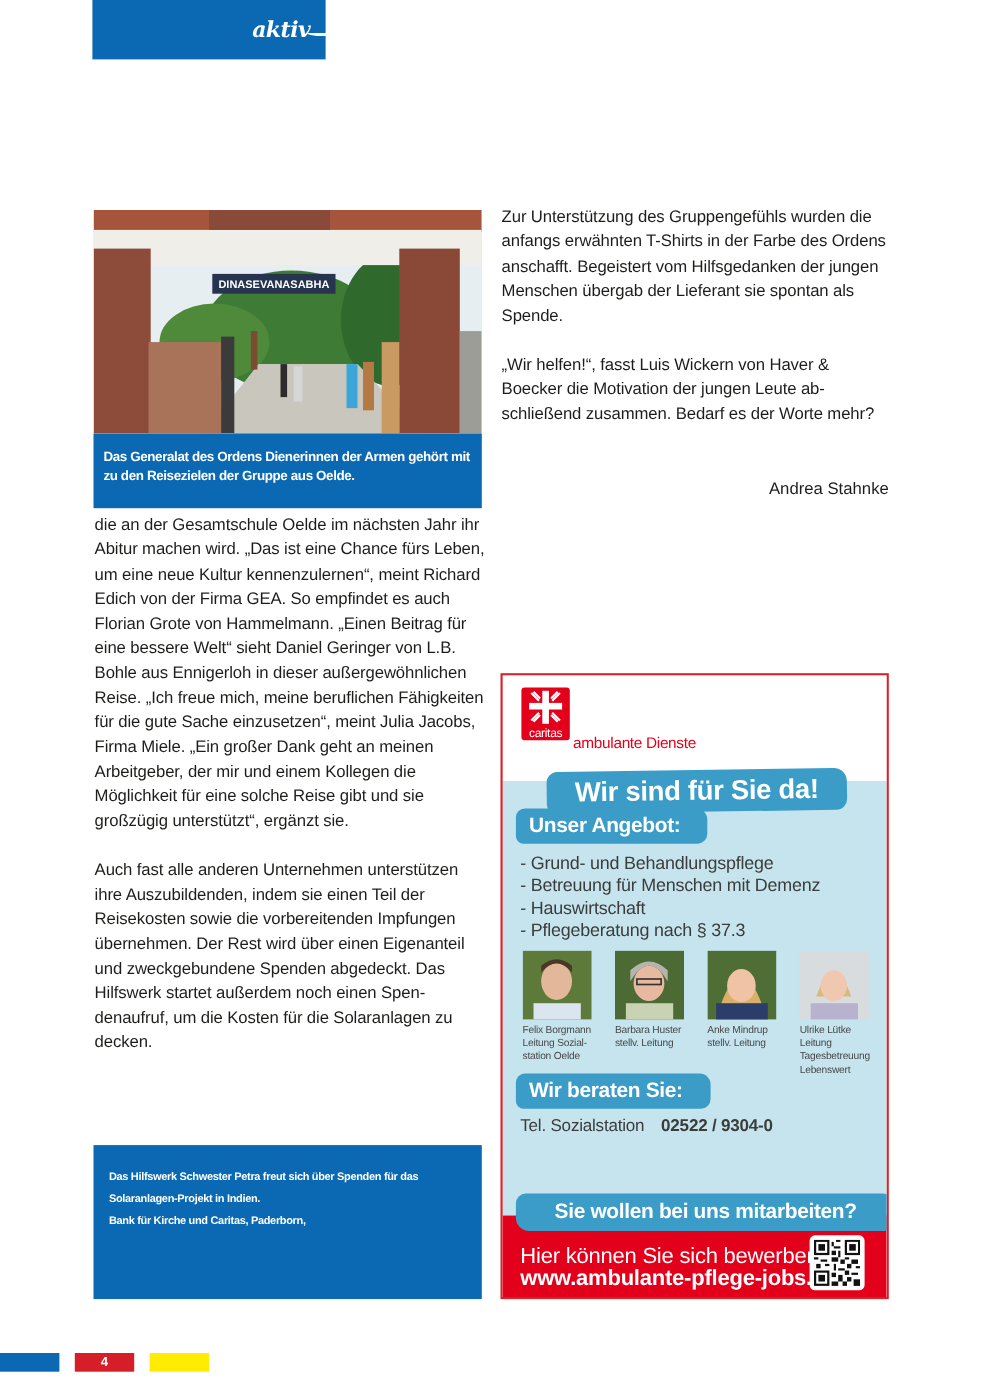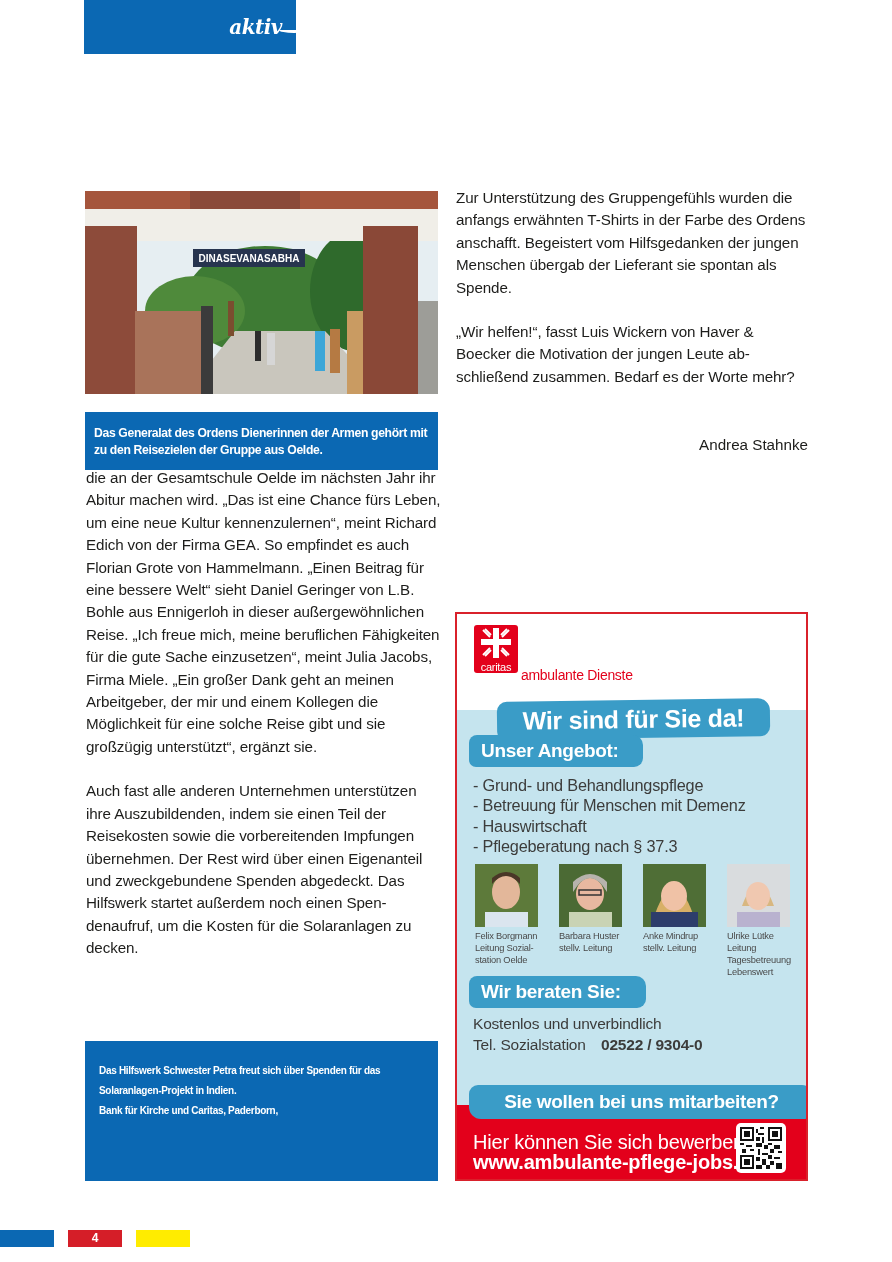--- a/index.html
+++ b/index.html
@@ -7,21 +7,21 @@
     body { position: relative; font-family: "Liberation Sans", sans-serif; color: #1d1d1b; }
 
     
     .header-tab { position: absolute; left: 84px; top: 0; width: 212px; height: 54px; background: #0b68b3; display: flex; align-items: center; justify-content: flex-end; }
     .logo-text { color: #fff; font-family: "DejaVu Serif", serif; font-style: italic; font-weight: bold; font-size: 20px; letter-spacing: -0.5px; position: relative; margin-right: 14px; }
     .logo-swoosh { position: absolute; left: 100%; top: 50%; width: 30px; height: 6px; border-bottom: 3px solid #fff; border-radius: 0 0 50% 50%; margin-left: -3px; }
 
     
     .photo { position: absolute; left: 85px; top: 191px; width: 353px; height: 203px; overflow: hidden; background: #dfe8ee; }
     .photo svg { display: block; }
-    .caption-box { position: absolute; left: 85px; top: 394px; width: 353px; height: 58px; background: #0b68b3; padding: 13px 9px 0 9px; margin-top: 18px; }
+    .caption-box { position: absolute; left: 85px; top: 394px; width: 353px; height: 68px; background: #0b68b3; padding: 13px 9px 0 9px; }
     .caption-text { color: #fff; font-size: 12.2px; line-height: 17px; font-weight: bold; letter-spacing: -0.35px; }
 
     
     .body-text { font-size: 15.2px; line-height: 22.4px; color: #1d1d1b; letter-spacing: -0.1px; }
     .col-left { position: absolute; left: 86px; width: 356px; }
     .col-right { position: absolute; left: 456px; width: 356px; }
     .para + .para { margin-top: 22px; }
     .author { position: absolute; left: 456px; top: 434px; width: 352px; text-align: right; font-size: 15.2px; line-height: 22px; }
 
     
@@ -212,21 +212,20 @@
       <div class="member-name">Ulrike Lütke</div>
       <div class="member-role">Leitung</div>
       <div class="member-role">Tagesbetreuung</div>
       <div class="member-role">Lebenswert</div>
     </div>
   </div>
 
   <div class="banner banner-beraten">Wir beraten Sie:</div>
 
   <div class="consult">
-    <div>Kostenlos und unverbindlich</div>
     <div class="consult-row">
       <span class="consult-label">Tel. Sozialstation</span>
       <span class="consult-number">02522 / 9304-0</span>
     </div>
   </div>
 
   <div class="ad-red">
     <div class="apply-text">
       <div>Hier können Sie sich bewerben:</div>
       <div class="apply-url">www.ambulante-pflege-jobs.de</div>

